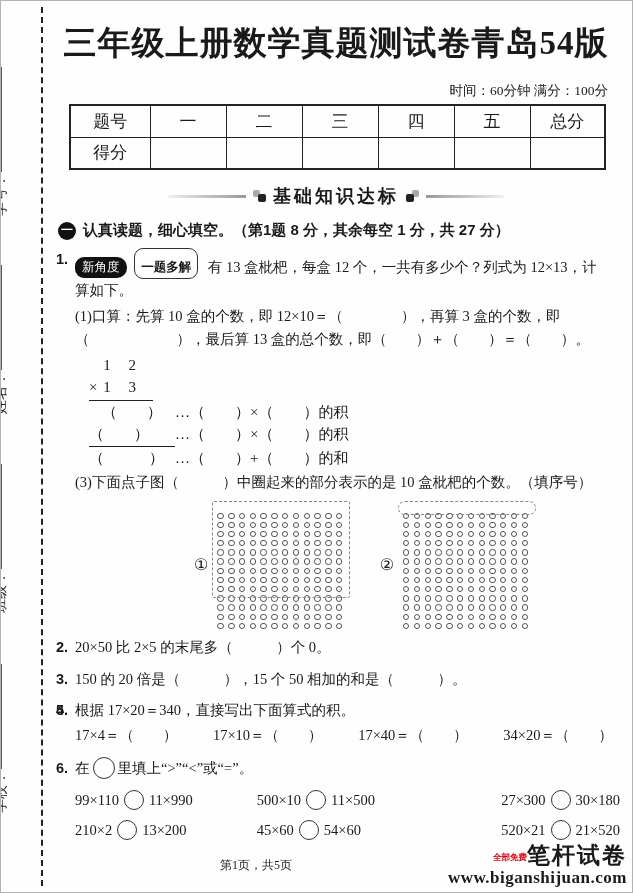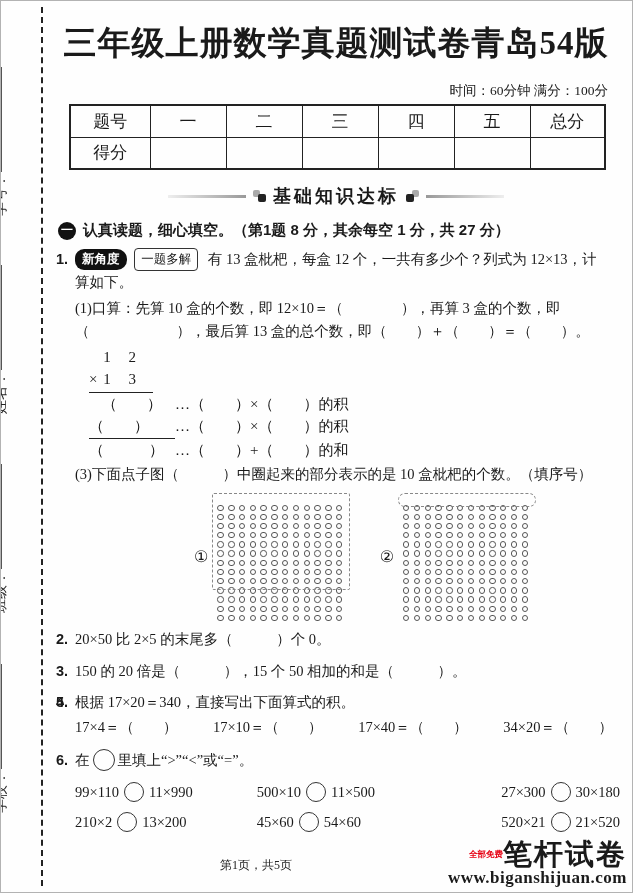--- a/index.html
+++ b/index.html
@@ -39,23 +39,23 @@
   .orn.flip::before { left:auto; right:0; top:0; }
   .orn.flip::after { right:auto; left:0; bottom:0; }
   .sec-title { font-family:Liberation Serif, serif; font-weight:bold; font-size:18px; letter-spacing:3px; }
   .instr { display:flex; align-items:center; gap:7px; margin:13px 0 0 2px;
     font-family:"Liberation Sans","DejaVu Sans",sans-serif; font-weight:bold; font-size:15px; }
   .circ-num { flex:0 0 auto; width:18px; height:18px; background:#111; color:#fff; border-radius:50%;
     display:inline-flex; align-items:center; justify-content:center; font-size:12px; }
   .q { position:relative; padding-left:19px; margin-top:8px; font-size:14.5px; line-height:1.62; width:552px; }
   .q-num { position:absolute; left:0; top:0; font-family:"Liberation Sans","DejaVu Sans",sans-serif; font-weight:bold; }
   .badge-solid { display:inline-block; background:#111; color:#fff; border-radius:9px 10px 10px 9px; padding:0 7px 1px;
-    font-family:"Liberation Sans","DejaVu Sans",sans-serif; font-weight:bold; font-size:12.5px; margin-right:4px; vertical-align:1px;text-align:center; }
-  .badge-outline { display:inline-block; border:1.5px solid #333; border-radius:4px; padding:0 6px 1px;
-    font-family:"Liberation Sans","DejaVu Sans",sans-serif; font-weight:normal; font-size:12.5px; margin-right:6px; vertical-align:1px; }
+    font-family:"Liberation Sans","DejaVu Sans",sans-serif; font-weight:normal; font-size:12.5px; margin-right:4px; vertical-align:1px;text-align:center; }
+  .badge-outline { display:inline-block; border:1.5px solid #333; border-radius:9px; padding:8px 6px 1px;
+    font-family:"Liberation Sans","DejaVu Sans",sans-serif; font-weight:bold; font-size:12.5px; margin-right:6px; vertical-align:1px; }
   .part { margin:2px 0 0 19px; font-size:14.5px; line-height:1.62; width:540px; }
   .part2 { display:flex; margin:2px 0 0 19px; font-size:14.5px; }
   .part2-label { flex:0 0 auto; }
   .vcalc { margin-left:14px; font-size:15px; line-height:1.5; }
   .vc-head { width:64px; text-align:right; padding-right:10px; letter-spacing:7px; }
   .vc-mul { width:64px; display:flex; justify-content:space-between; border-bottom:1.5px solid #222;
     padding-right:10px; padding-bottom:1px; }
   .vc-mul .dg { letter-spacing:7px; }
   .vc-row { display:flex; }
   .vc-blank { flex:0 0 auto; width:86px; white-space:nowrap; }
@@ -74,21 +74,21 @@
     vertical-align:-5px; margin:0 5px; }
   .q6-circle { display:inline-block; width:22px; height:22px; border:1.3px solid #333; border-radius:50%;
     vertical-align:-6px; margin:0 3px; }
   .cmp-row { display:flex; margin:10px 0 0 19px; width:545px; font-size:14.5px; }
   .cmp-cell { flex:1; white-space:nowrap; }
   .page-num { position:absolute; left:55px; bottom:18px; width:400px; text-align:center; font-size:12px; color:#222; }
   .logo { position:absolute; right:5px; bottom:4px; text-align:right; }
   .logo-top { display:flex; align-items:center; justify-content:flex-end; }
   .logo-free { color:#e60012; font-size:8.5px; font-weight:bold; width:38px; line-height:1.1;
     font-family:"Liberation Sans","DejaVu Sans",sans-serif; }
-  .logo-name { font-family:Liberation Serif, serif; font-weight:bold; font-size:29px;
+  .logo-name { font-family:Liberation Mono, monospace; font-weight:bold; font-size:23px;
     letter-spacing:2px; line-height:1.0; }
   .logo-url { font-size:17px; font-weight:bold; line-height:1.1; letter-spacing:0.5px; }
 </style>
 </head>
 <body>
 
 <div class="page">
 
   <div class="side-rule"></div>
   <div class="side-item" style="top:195px">

